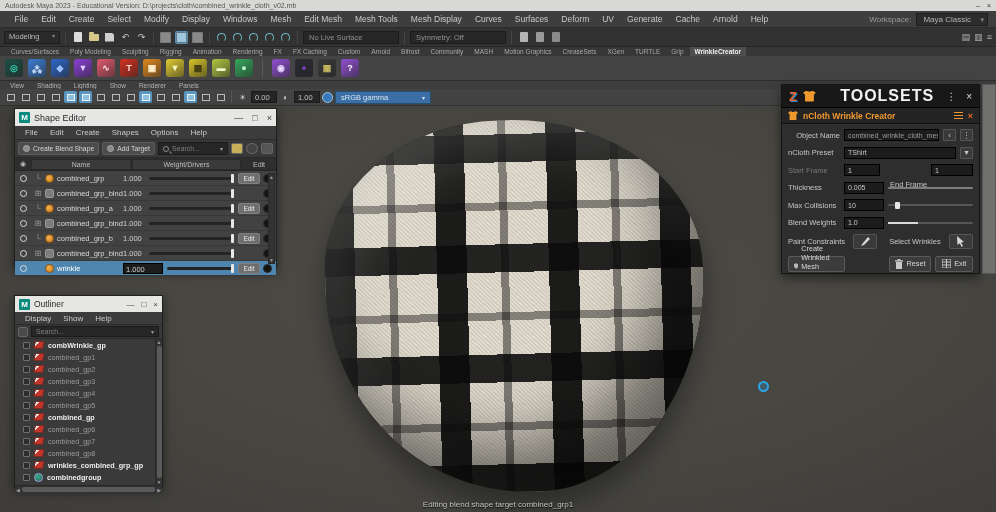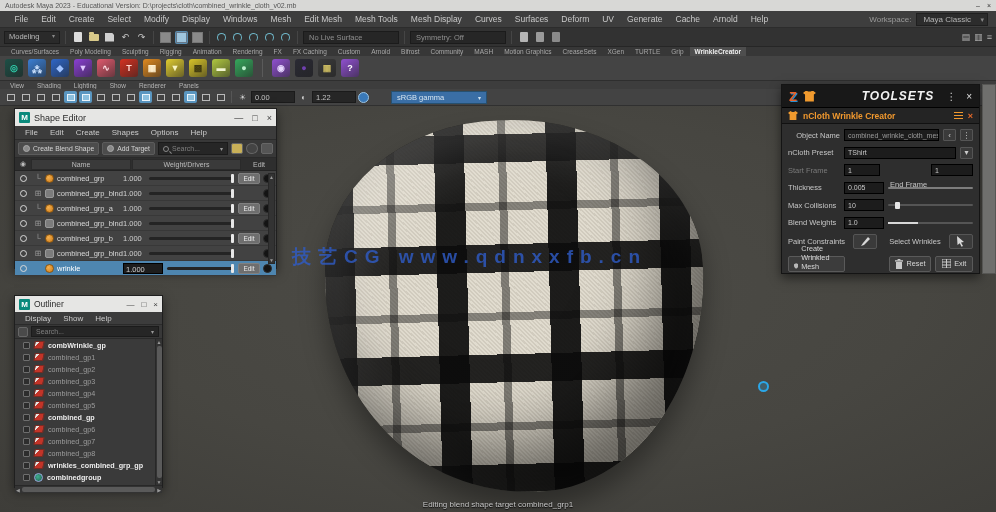--- a/index.html
+++ b/index.html
@@ -48,23 +48,23 @@
   .vpmenus{position:absolute;left:0;top:81px;width:996px;height:8px;background:#3d3d3d;display:flex;align-items:center;padding:0 4px;gap:1px;font-size:6.5px;color:#b5b5b5;}
   .vpmenus .mi{padding:0 6px;}
 
   
   .vptoolbar{position:absolute;left:0;top:89px;width:996px;height:17px;background:#434343;border-bottom:1px solid #303030;display:flex;align-items:center;padding:0 4px;gap:2px;}
   .vt-ic{width:13px;height:12px;border-radius:2px;display:flex;align-items:center;justify-content:center;}
   .vt-ic .bx{width:8px;height:7px;border:1px solid #b9b9b9;}
   .vt-ic.active{background:#5a96c0;}
   .vt-ic.active .bx{border-color:#eaf4fb;background:#8cc0de;}
   .vt-sep{width:1px;height:12px;background:#565656;margin:0 2px;}
-  .vt-field{width:44px;height:12px;background:#262626;border:1px solid #1b1b1b;color:#c3c3c3;font-size:7.5px;display:flex;align-items:center;padding:0 3px;}
+  .vt-field{width:26px;height:12px;background:#262626;border:1px solid #1b1b1b;color:#c3c3c3;font-size:7.5px;display:flex;align-items:center;padding:0 3px;}
   .vt-round{width:11px;height:11px;border-radius:50%;background:#3a79b8;border:1px solid #9cc4e4;}
-  .vt-drop{width:96px;height:13px;background:#3a6ea5;border:1px solid #27506f;color:#d7e6f2;font-size:7.5px;display:flex;align-items:center;padding:0 5px;position:relative;margin-left:20px;}
+  .vt-drop{width:96px;height:13px;background:#3a6ea5;border:1px solid #27506f;color:#d7e6f2;font-size:7.5px;display:flex;align-items:center;padding:0 5px;position:relative;}
   .vt-drop .car{margin-left:auto;font-size:6px;color:#cfe2f0;}
 
   
   .viewport{position:absolute;left:0;top:106px;width:996px;height:406px;background:radial-gradient(ellipse at 52% 45%, #4c4b46 0%, #474641 55%, #3e3d39 100%);overflow:hidden;}
   .pillow{position:absolute;left:326px;top:14px;width:378px;height:372px;
     background-color:#ded8ca;
     background-image:
       repeating-linear-gradient(90deg, rgba(12,12,12,.92) 0 30px, rgba(0,0,0,0) 30px 64px, rgba(12,12,12,.45) 64px 72px, rgba(0,0,0,0) 72px 112px),
       repeating-linear-gradient(0deg, rgba(10,10,10,.88) 0 28px, rgba(0,0,0,0) 28px 62px, rgba(10,10,10,.42) 62px 70px, rgba(0,0,0,0) 70px 110px),
       repeating-linear-gradient(45deg, rgba(255,255,255,.10) 0 1.5px, rgba(0,0,0,.06) 1.5px 3px);
@@ -122,21 +122,21 @@
   .ol-vscroll{position:absolute;right:0;top:0;bottom:0;width:7px;background:#333;border-left:1px solid #282828;display:flex;flex-direction:column;justify-content:space-between;align-items:center;color:#999;font-size:5px;}
   .ol-vscroll .thumb{width:5px;flex:1;margin:1px 0;background:#5a5a5a;border-radius:2px;}
   .ol-hscroll{height:8px;background:#333;border-top:1px solid #282828;display:flex;align-items:center;justify-content:space-between;color:#999;font-size:5px;padding:0 1px;}
   .ol-hscroll .thumb{height:5px;flex:1;margin:0 2px;background:#5a5a5a;border-radius:2px;}
 
   
   .ts{position:absolute;left:781px;top:84px;width:199px;height:190px;background:#2e2e2e;border:1px solid #141414;box-shadow:0 4px 10px rgba(0,0,0,.5);}
   .ts-head{height:22px;background:#181818;display:flex;align-items:center;gap:6px;padding:0 7px;}
   .ts-z{font-size:13px;font-weight:bold;color:#e8632a;text-shadow:1px 1px 0 #2a8fd0;}
   .shirt{width:13px;height:11px;background:#f09a2e;clip-path:polygon(25% 0,40% 10%,60% 10%,75% 0,100% 22%,84% 36%,84% 100%,16% 100%,16% 36%,0 22%);}
-  .ts-title{margin-left:auto;color:#f2f2f2;font-size:12px;font-weight:bold;letter-spacing:1px;font-style:italic;}
+  .ts-title{margin-left:auto;color:#f2f2f2;font-size:16px;font-weight:bold;letter-spacing:1px;}
   .ts-kebab{color:#cfcfcf;font-size:10px;margin-left:6px;}
   .ts-x{color:#e0e0e0;font-size:10px;margin-left:4px;}
   .ts-sub{height:17px;background:#242424;border-top:1px solid #000;border-bottom:1px solid #111;display:flex;align-items:center;gap:5px;padding:0 6px;}
   .ts-sub .shirt{width:10px;height:9px;}
   .ts-sub .name{color:#f0982e;font-size:8.5px;font-weight:bold;}
   .ts-sub .right{margin-left:auto;display:flex;gap:5px;align-items:center;}
   .ts-burger{width:9px;height:8px;background:linear-gradient(#f0982e 0 1.5px,transparent 1.5px 3px,#f0982e 3px 4.5px,transparent 4.5px 6px,#f0982e 6px 7.5px,transparent 7.5px);}
   .ts-subx{color:#e86a2a;font-size:9px;font-weight:bold;}
   .ts-body{padding:4px 6px 0 6px;display:flex;flex-direction:column;gap:3.5px;}
   .ts-row{display:flex;align-items:center;gap:4px;height:14px;}
@@ -363,31 +363,30 @@
           <span class="bx"></span>
         </span>
         <span class="vt-ic">
           <span class="bx"></span>
         </span>
       </span>
     <span class="vt-sep"></span>
     <span class="vt-ic" style="color:#cfcfcf;font-size:8px;">☀</span>
     <span class="vt-field">0.00</span>
     <span class="vt-ic" style="color:#cfcfcf;font-size:8px;">◐</span>
-    <span class="vt-field">1.22</span>
+    <span class="vt-field">1.00</span>
     <span class="vt-round"></span>
     <span class="vt-drop">
       <span>sRGB gamma</span>
       <span class="car">▾</span>
     </span>
   </div>
 
   <div class="viewport">
     <div class="pillow"></div>
-    <div class="watermark">技艺CG  www.qdnxxfb.cn</div>
     <div class="marker"></div>
     <div class="helpline">Editing blend shape target combined_grp1</div>
   </div>
 
   <div class="fwin" style="left:14px;top:108px;width:263px;height:161px;">
     <div class="fw-title">
       <span class="mico">M</span>
       <span>Shape Editor</span>
       <span class="fw-ctrl">
         <span>—</span>

